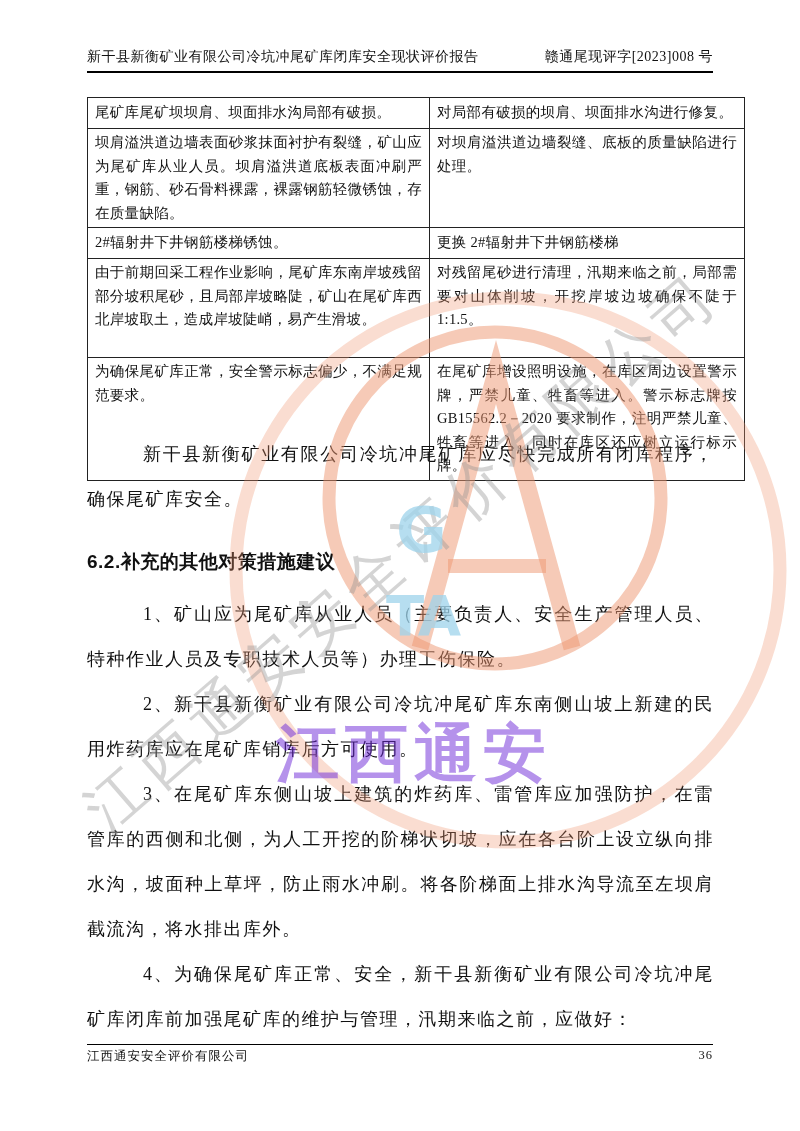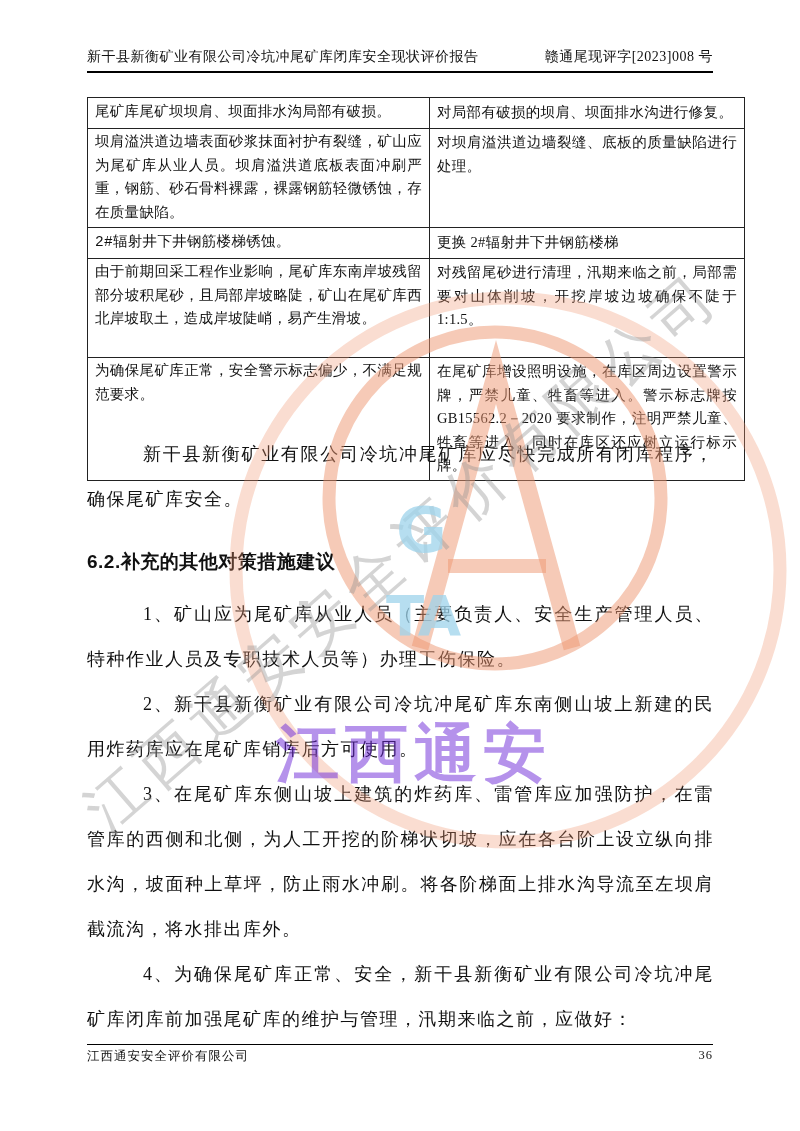--- a/index.html
+++ b/index.html
@@ -22,21 +22,21 @@
   
   table.remtable{
     position:absolute;left:87px;top:97px;width:627px;
     border-collapse:collapse;table-layout:fixed;
     font-size:14.5px;line-height:23.5px;
   }
   table.remtable td{
     border:1.5px solid #222;vertical-align:middle;
     padding:2px 7px;text-align:justify;letter-spacing:0.3px;
   }
-  td.c1{width:327px;font-family:Liberation Mono, monospace;}
+  td.c1{width:327px;}
   td.c2{width:300px;}
   tr.r2 td, tr.r4 td{height:94px;vertical-align:top;}
   tr.r5 td{height:104px;vertical-align:top;}
   tr.r1 td, tr.r3 td{height:26px;}
   
   .content{
     position:absolute;left:87px;top:432px;width:627px;
     font-size:18px;line-height:45px;text-align:justify;
     letter-spacing:1.5px;
   }

